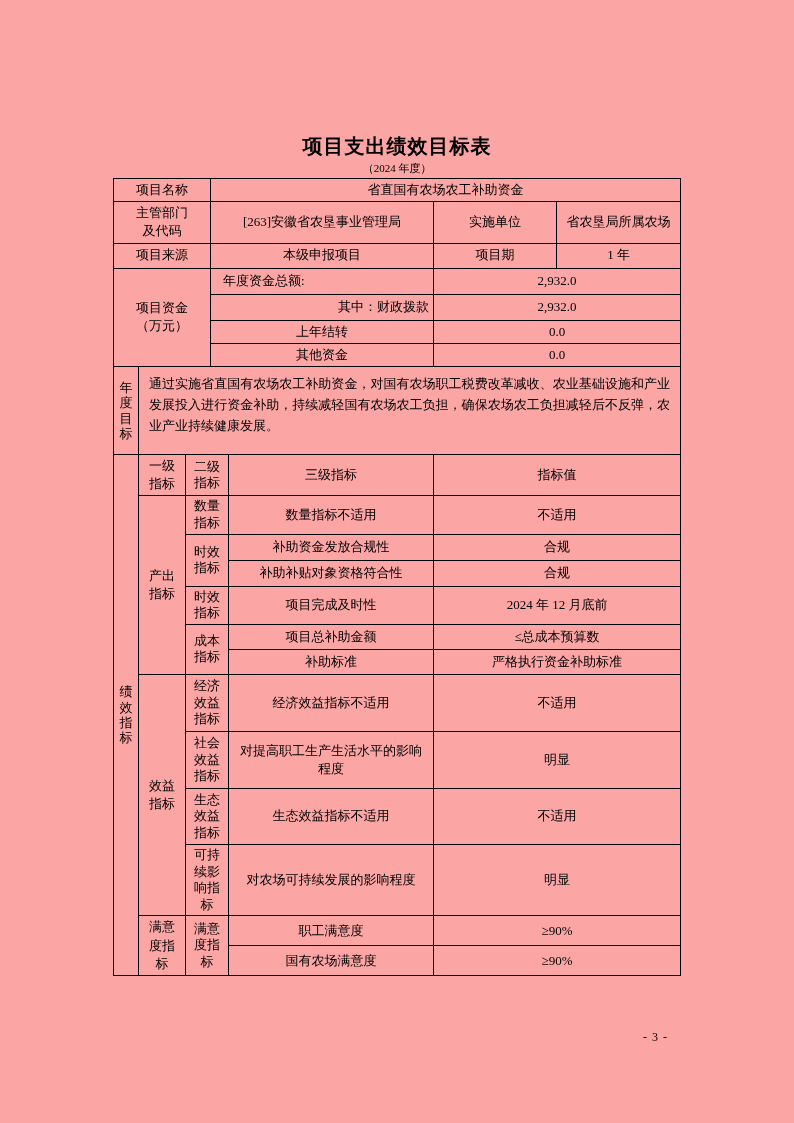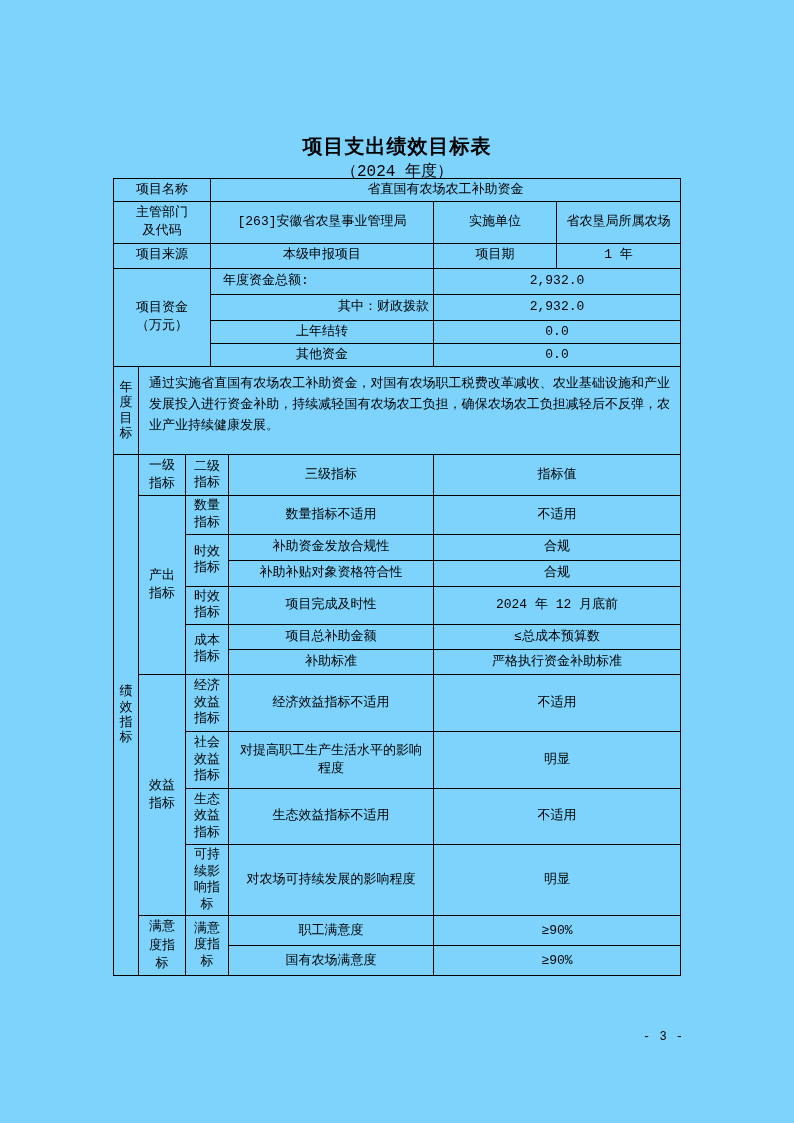--- a/index.html
+++ b/index.html
@@ -1,33 +1,33 @@
 <!DOCTYPE html>
 <html><head>
 <meta charset="utf-8">
 <style>
   * { margin:0; padding:0; box-sizing:border-box; }
   html,body { background:#fff; }
   .page {
     position:relative;
     width:794px; height:1123px;
-    background:#7dd3fc;
+    background:#fca5a5;
     color:#000;
-    font-family:Liberation Mono, monospace;
+    font-family:Liberation Serif, serif;
     overflow:hidden;
   }
   .doc-title {
     position:absolute; top:133px; left:0; width:100%;
     text-align:center;
     font-size:20px; font-weight:bold; letter-spacing:1px;
   }
   .doc-subtitle {
     position:absolute; top:161px; left:0; width:100%;
     text-align:center;
-    font-size:16px;
+    font-size:11px;
   }
   table.main {
     position:absolute; left:113px; top:178px;
     width:568px;
     border-collapse:collapse;
     table-layout:fixed;
   }
   td {
     border:1px solid #000;
     font-size:13px;

